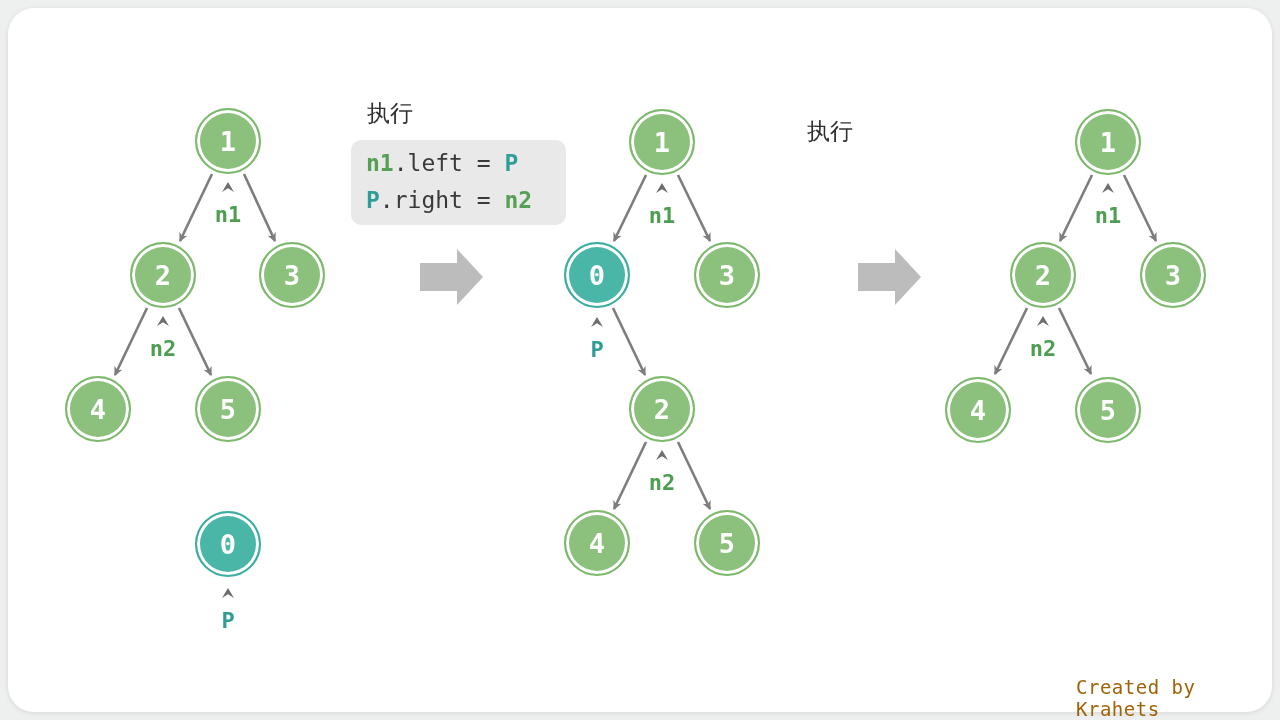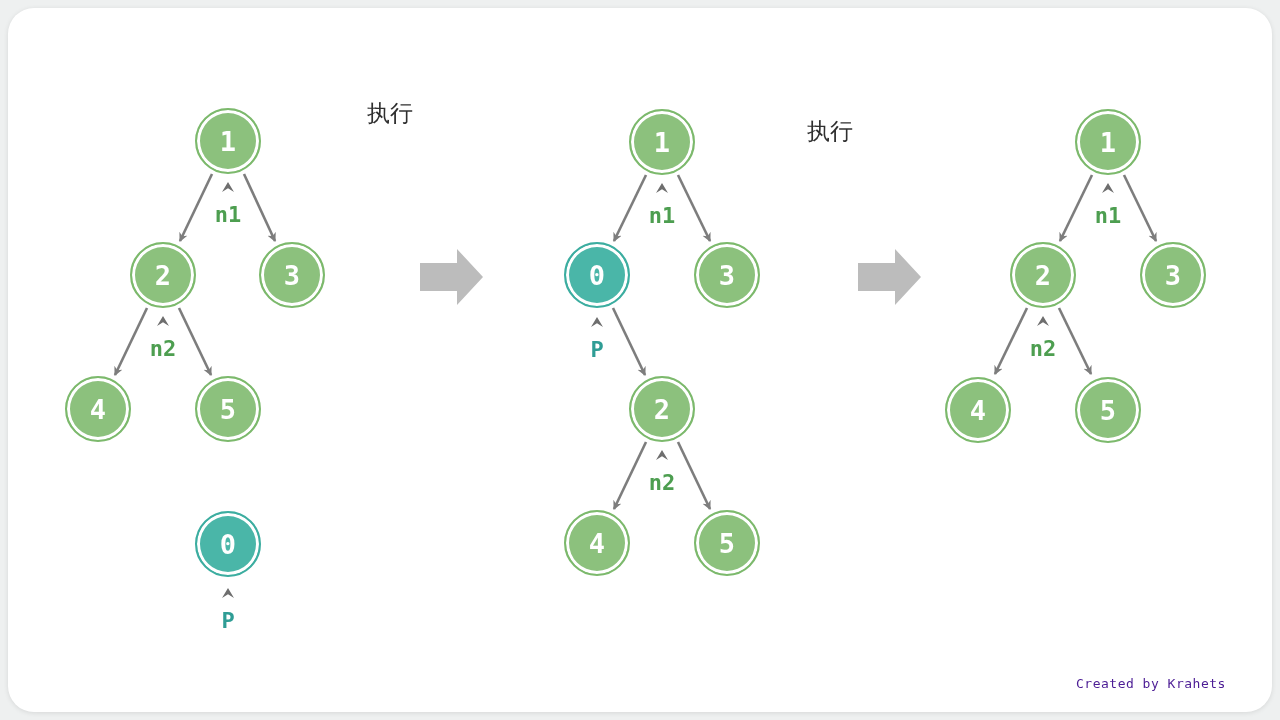--- a/index.html
+++ b/index.html
@@ -47,21 +47,21 @@
     font-size:23px;line-height:37px;color:#3a3a3a;
   }
   .code-line{white-space:pre}
   .tok-green{color:#55a055;font-weight:bold}
   .tok-teal{color:#2e9e97;font-weight:bold}
   .tok-plain{color:#3a3a3a}
 
   .watermark{
     position:absolute;left:1076px;top:676px;
     font-family:"DejaVu Sans Mono","Liberation Mono",monospace;
-    font-size:13px;color:#4c1d95;letter-spacing:0.5px;
+    font-size:19px;color:#a16207;letter-spacing:0.5px;
   }
 </style>
 </head>
 <body>
 
 <div class="card"></div>
 
 <div class="layer">
 
   <svg class="edges" width="1280" height="720" viewBox="0 0 1280 720">
@@ -118,20 +118,24 @@
   <svg class="caret" style="left:157px;top:316px" width="12" height="10" viewBox="0 0 12 10">
       <polygon points="6,0 12,10 6,6.2 0,10" fill="#6e6e6e"></polygon>
     </svg>
   <div class="pointer-label green" style="left:133px;top:336px">n2</div>
   <svg class="caret" style="left:222px;top:588px" width="12" height="10" viewBox="0 0 12 10">
       <polygon points="6,0 12,10 6,6.2 0,10" fill="#6e6e6e"></polygon>
     </svg>
   <div class="pointer-label teal" style="left:198px;top:608px">P</div>
 
   <div class="step-heading" style="left:367px;top:99px">执行</div>
+  <div class="code-box" style="left:351px;top:140px;width:215px;height:85px">
+    <div class="code-line"><span class="tok-green">n1</span><span class="tok-plain">.left = </span><span class="tok-teal">P</span></div>
+    <div class="code-line"><span class="tok-teal">P</span><span class="tok-plain">.right = </span><span class="tok-green">n2</span></div>
+  </div>
 
   <div class="node green" style="left:629px;top:109px">
       <span class="node-label">1</span>
     </div>
   <div class="node teal" style="left:564px;top:242px">
       <span class="node-label">0</span>
     </div>
   <div class="node green" style="left:694px;top:242px">
       <span class="node-label">3</span>
     </div>

